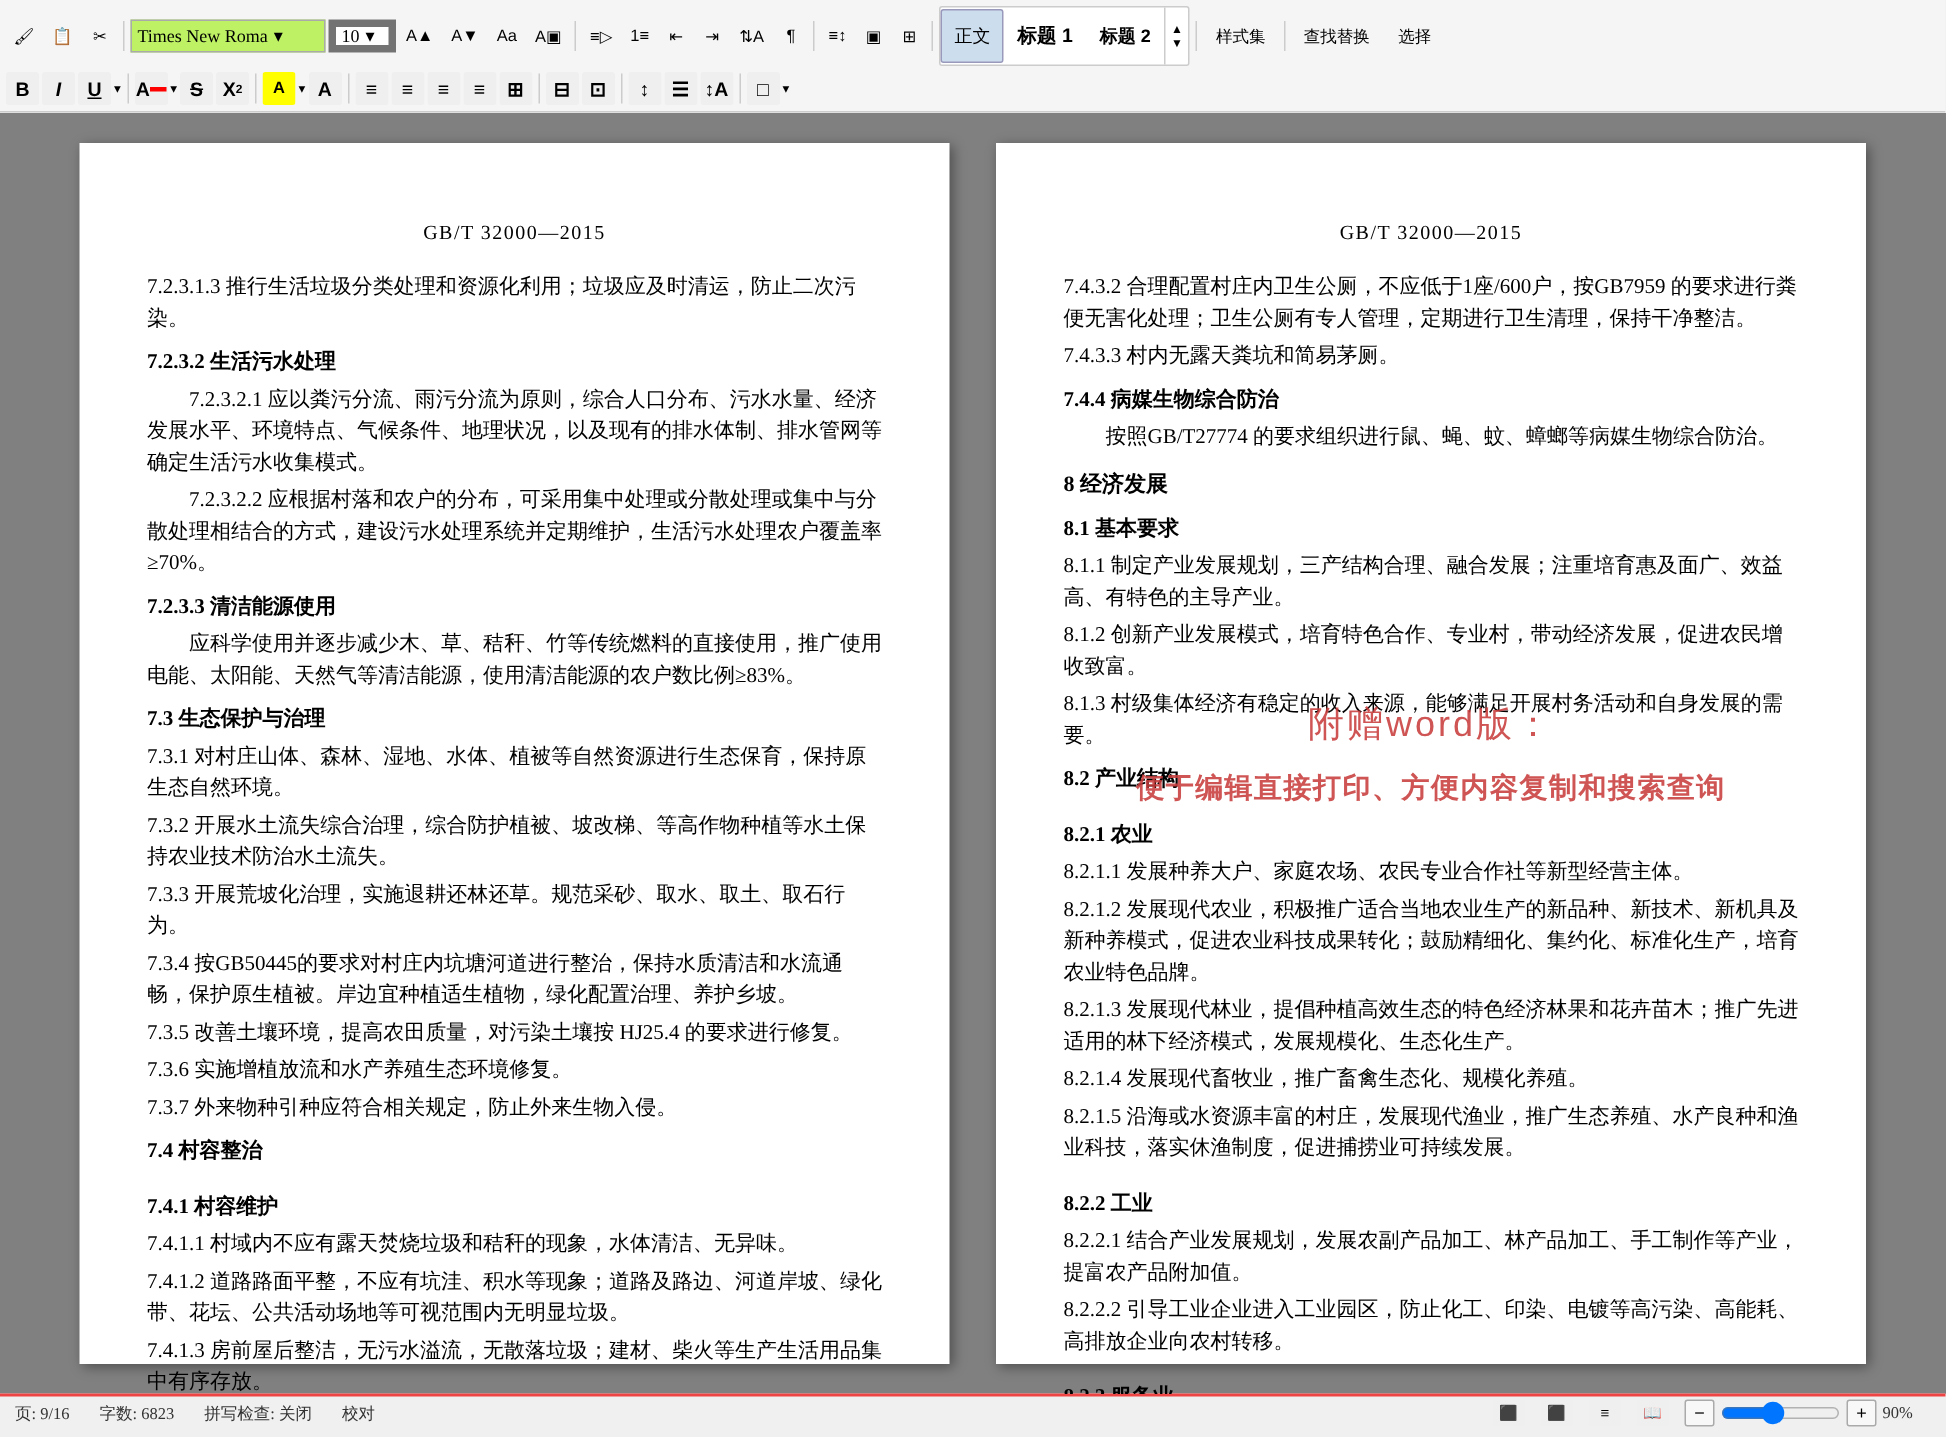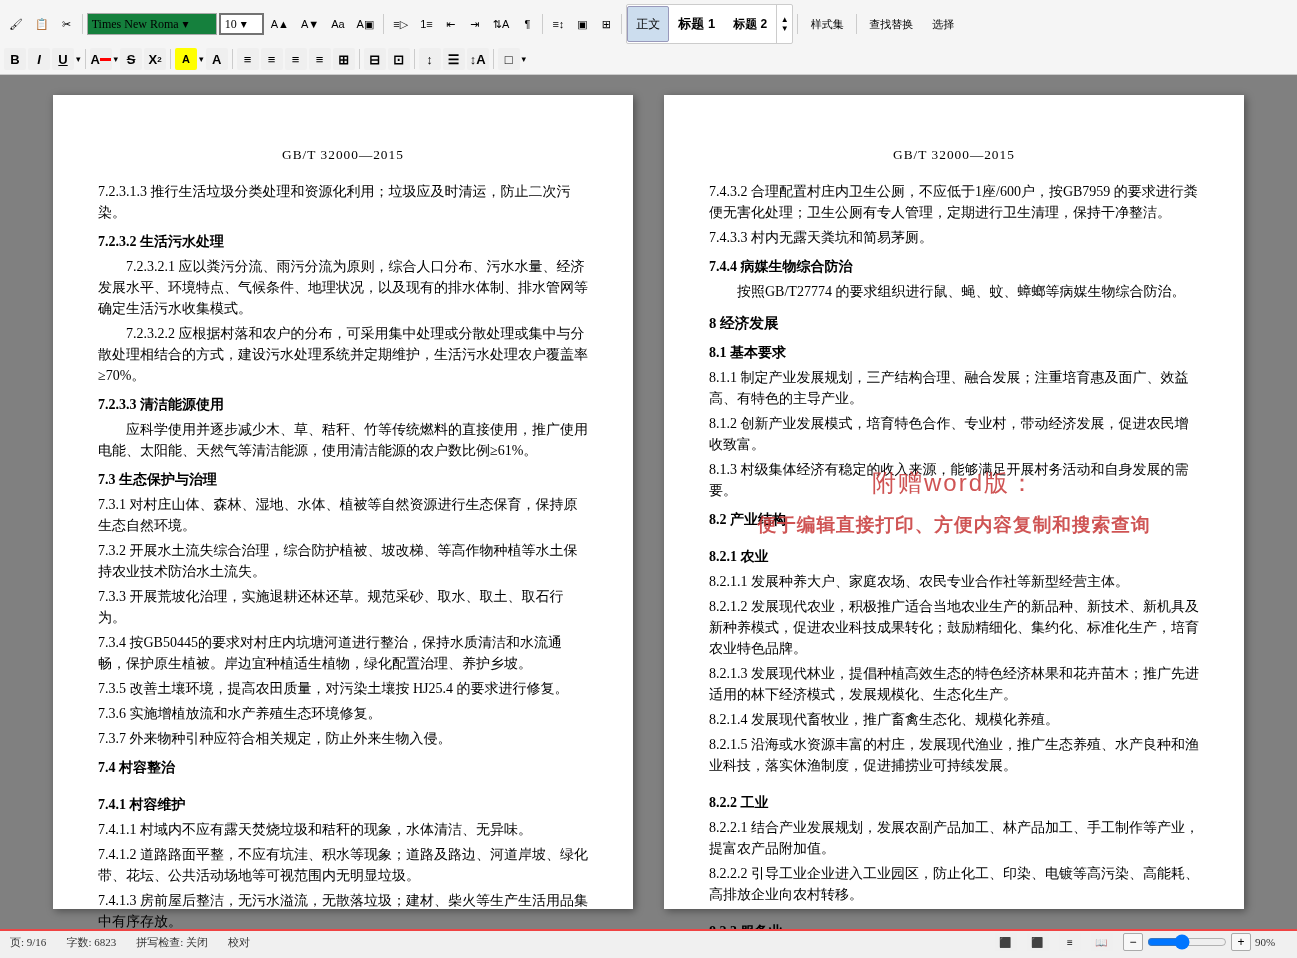--- a/index.html
+++ b/index.html
@@ -36,32 +36,32 @@
     .toolbar-separator {
       width: 1px;
       height: 20px;
       background: #ccc;
       margin: 0 2px;
     }
     .font-selector {
       display: inline-flex;
       align-items: center;
       border: 1px solid #aaa;
-      background: #15803d;
+      background: #bef264;
       padding: 1px 4px;
       font-size: 12px;
       height: 22px;
       min-width: 130px;
       cursor: pointer;
       gap: 4px;
     }
     .font-size-selector {
       display: inline-flex;
       align-items: center;
-      border: 2px solid #737373;
+      border: 5px solid #737373;
       background: white;
       padding: 1px 4px;
       font-size: 12px;
       height: 22px;
       width: 45px;
       cursor: pointer;
       gap: 4px;
     }
     .format-btn {
       display: inline-flex;
@@ -284,21 +284,21 @@
   <div class="pages-row">
 
     <div class="page">
       <div class="page-header">GB/T 32000—2015</div>
 
       <p class="no-indent">7.2.3.1.3 推行生活垃圾分类处理和资源化利用；垃圾应及时清运，防止二次污染。</p>
       <p class="section-heading">7.2.3.2 生活污水处理</p>
       <p class="paragraph">7.2.3.2.1 应以粪污分流、雨污分流为原则，综合人口分布、污水水量、经济发展水平、环境特点、气候条件、地理状况，以及现有的排水体制、排水管网等确定生活污水收集模式。</p>
       <p class="paragraph">7.2.3.2.2 应根据村落和农户的分布，可采用集中处理或分散处理或集中与分散处理相结合的方式，建设污水处理系统并定期维护，生活污水处理农户覆盖率≥70%。</p>
       <p class="section-heading">7.2.3.3 清洁能源使用</p>
-      <p class="paragraph">应科学使用并逐步减少木、草、秸秆、竹等传统燃料的直接使用，推广使用电能、太阳能、天然气等清洁能源，使用清洁能源的农户数比例≥61%。</p>
+      <p class="paragraph">应科学使用并逐步减少木、草、秸秆、竹等传统燃料的直接使用，推广使用电能、太阳能、天然气等清洁能源，使用清洁能源的农户数比例≥83%。</p>
       <p class="section-heading">7.3 生态保护与治理</p>
       <p class="no-indent">7.3.1 对村庄山体、森林、湿地、水体、植被等自然资源进行生态保育，保持原生态自然环境。</p>
       <p class="no-indent">7.3.2 开展水土流失综合治理，综合防护植被、坡改梯、等高作物种植等水土保持农业技术防治水土流失。</p>
       <p class="no-indent">7.3.3 开展荒坡化治理，实施退耕还林还草。规范采砂、取水、取土、取石行为。</p>
       <p class="no-indent">7.3.4 按GB50445的要求对村庄内坑塘河道进行整治，保持水质清洁和水流通畅，保护原生植被。岸边宜种植适生植物，绿化配置治理、养护乡坡。</p>
       <p class="no-indent">7.3.5 改善土壤环境，提高农田质量，对污染土壤按 HJ25.4 的要求进行修复。</p>
       <p class="no-indent">7.3.6 实施增植放流和水产养殖生态环境修复。</p>
       <p class="no-indent">7.3.7 外来物种引种应符合相关规定，防止外来生物入侵。</p>
       <p class="section-heading">7.4 村容整治</p>
       <p class="sub-heading">7.4.1 村容维护</p>

